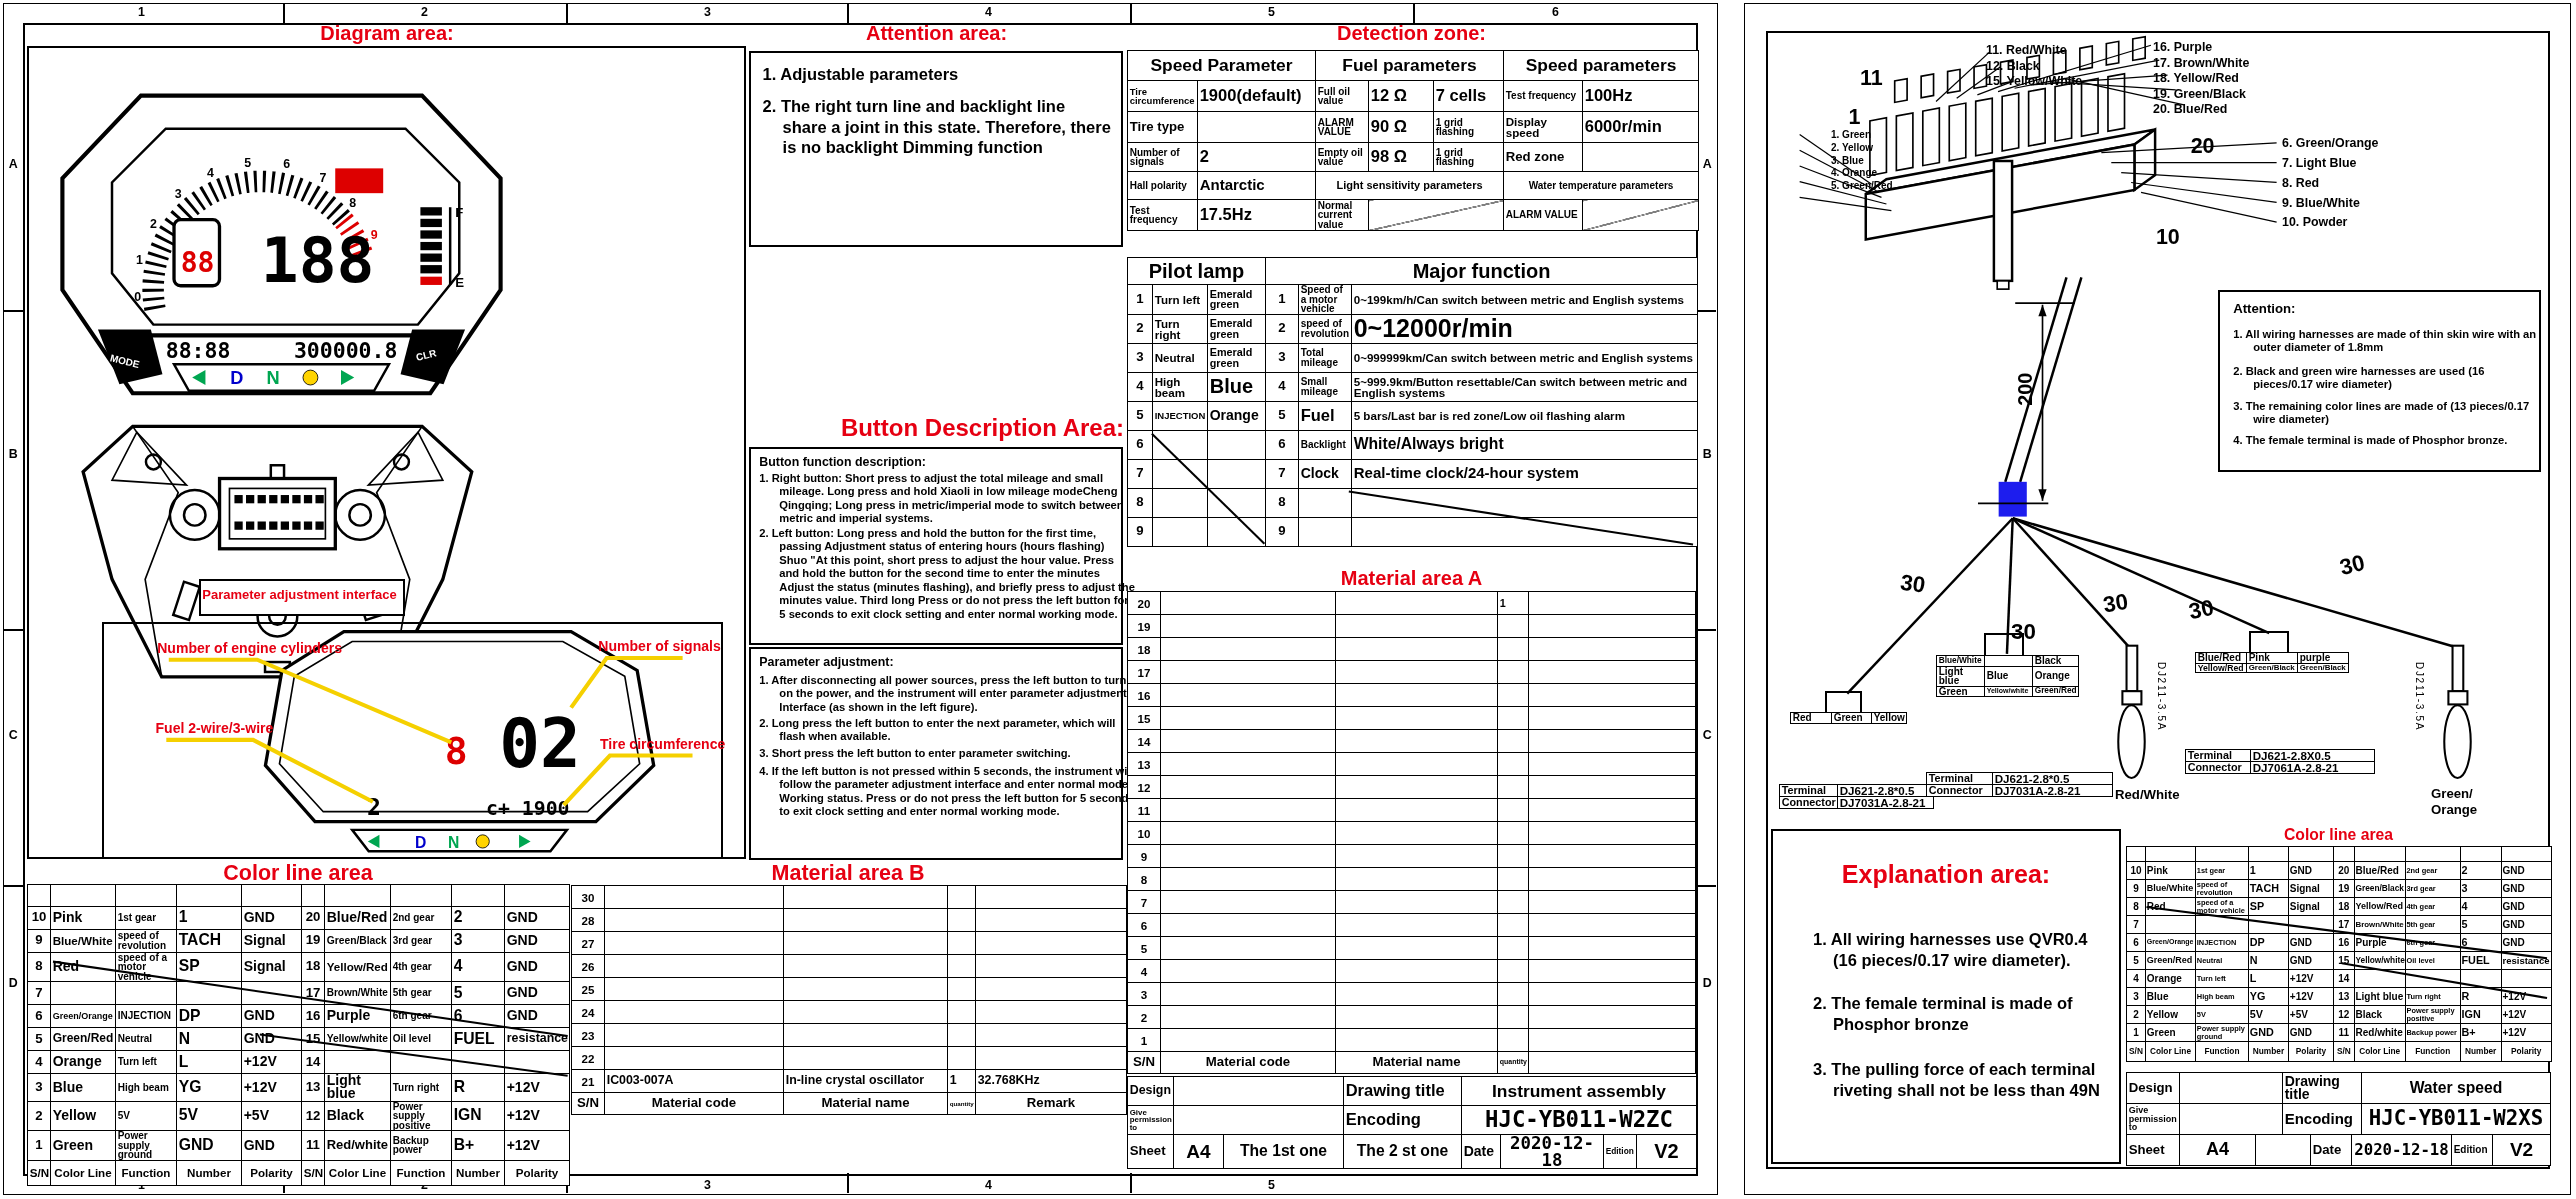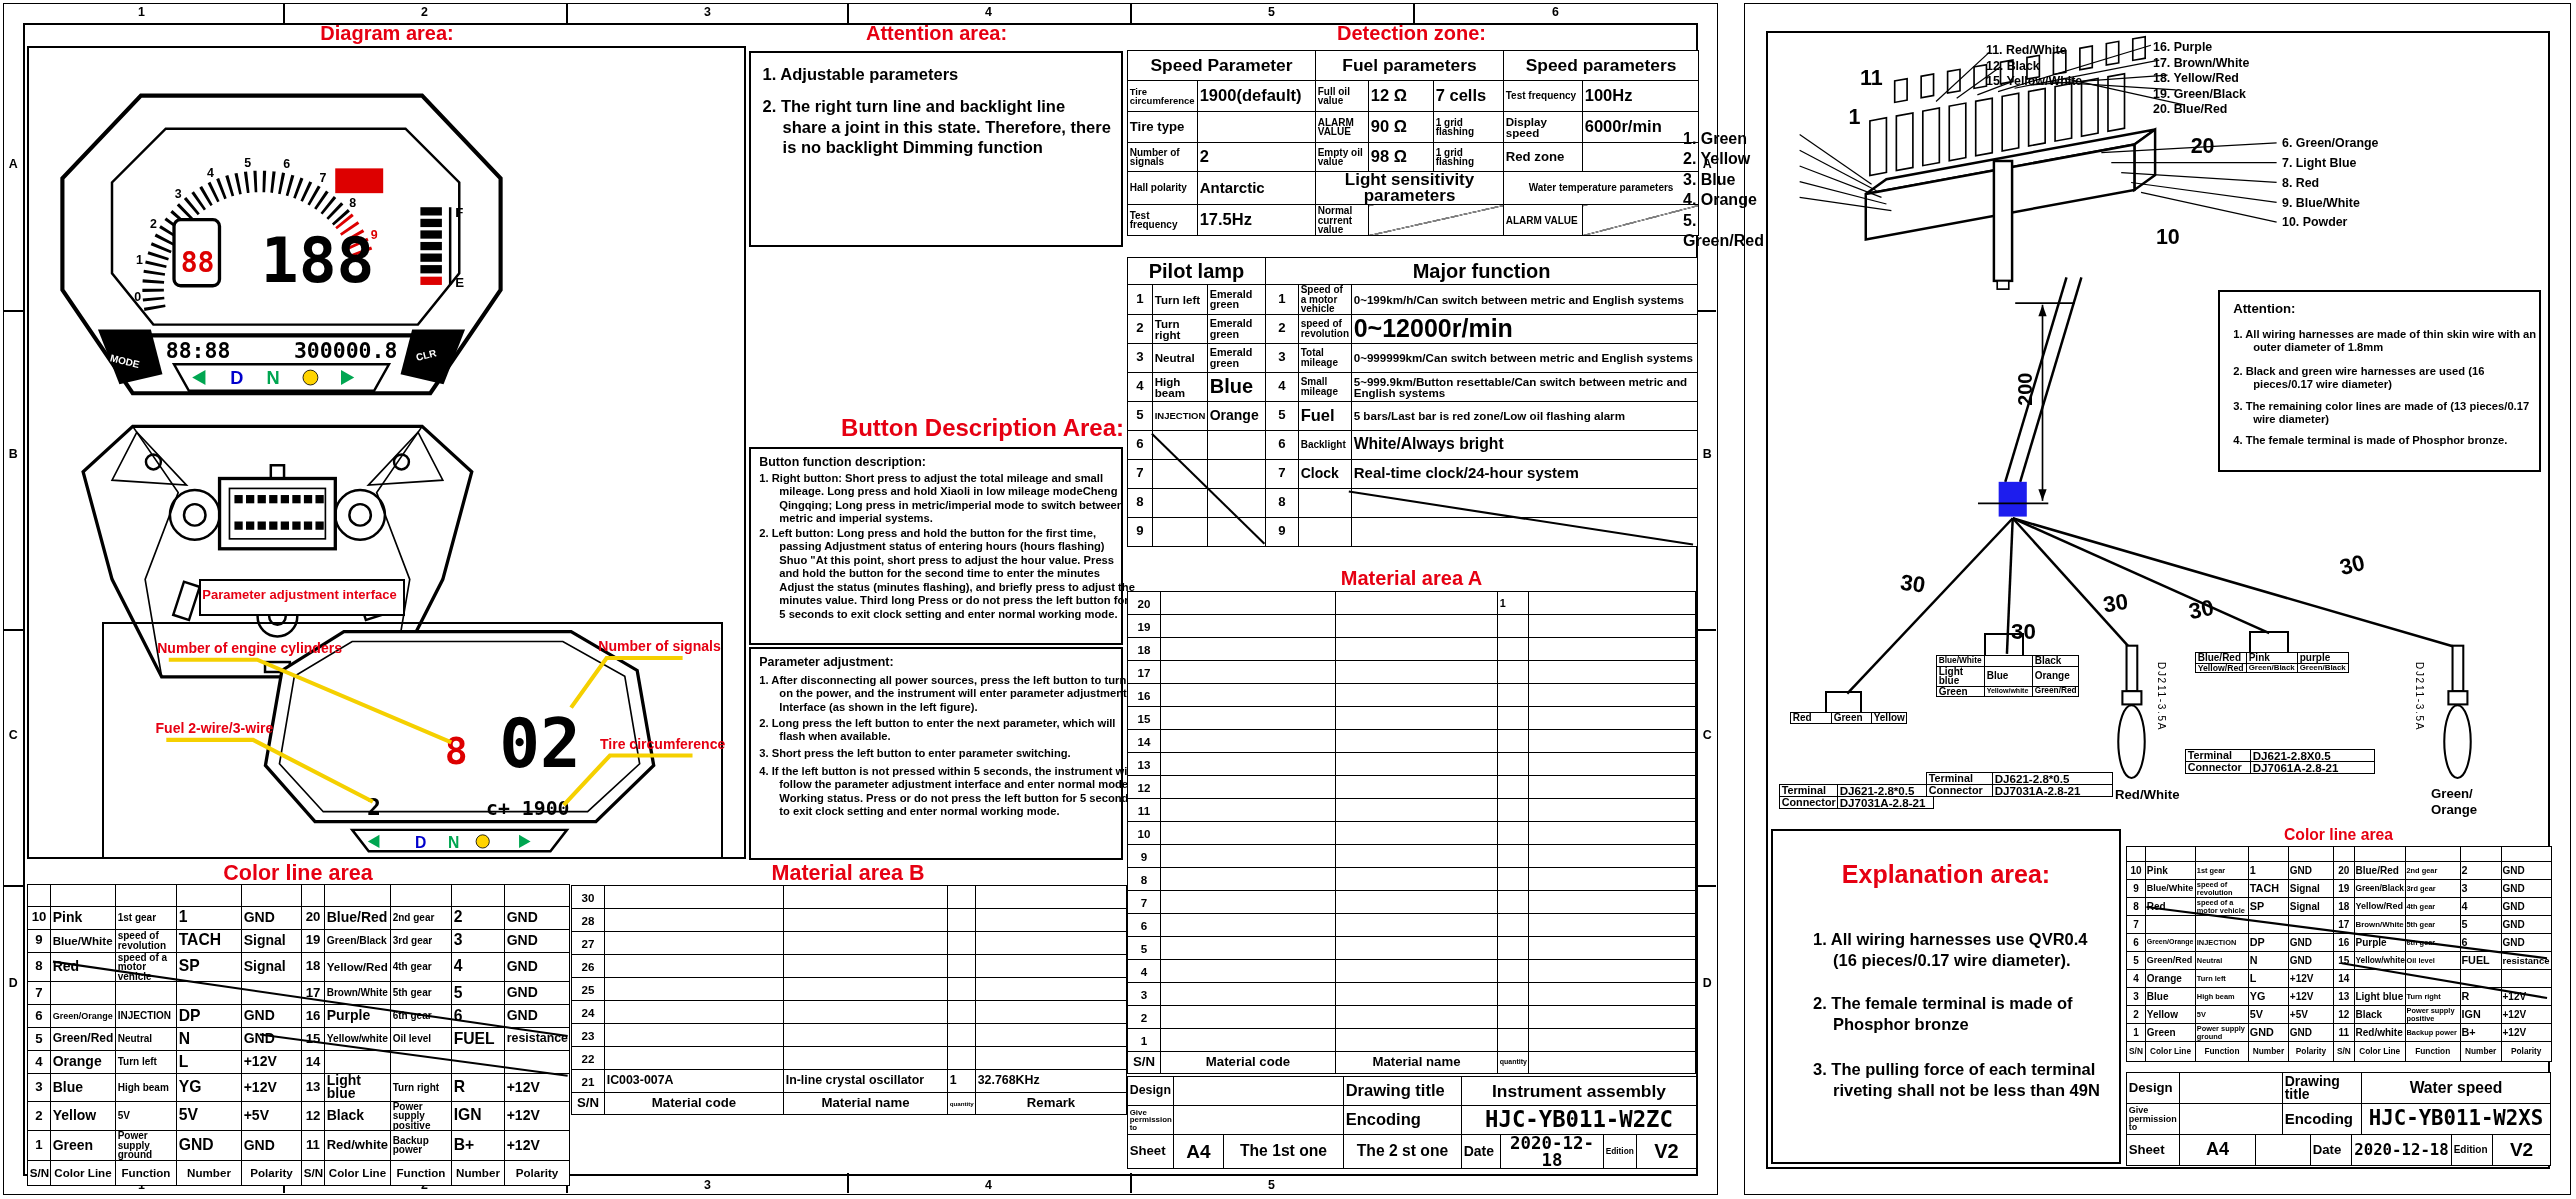--- a/index.html
+++ b/index.html
@@ -14,21 +14,21 @@
   table{border-collapse:collapse;table-layout:fixed;position:absolute;background:#fff;}
   td{border:1.7px solid #000;font-weight:bold;overflow:hidden;padding:0 1.7px;line-height:0.95;vertical-align:middle;font-size:10.8px;}
   .divider{position:absolute;background:#000;}
   .rulnum{position:absolute;font-weight:bold;font-size:12.4px;text-align:center;width:33px;}
   .rullet{position:absolute;font-weight:bold;font-size:12.4px;height:16.5px;width:16.5px;text-align:center;}
   svg{position:absolute;overflow:visible;}
   
   #detect td.lab{font-size:10px;}
   #detect td.val{font-size:16.5px;}
   #detect td.gh{font-size:17.4px;text-align:center;}
-  #detect td.sh{font-size:17px;text-align:center;}
+  #detect td.sh{font-size:11px;text-align:center;}
   td.diag{background:linear-gradient(to bottom right,transparent 49.3%,#000 49.3%,#000 50.7%,transparent 50.7%);}
   
   #pilot thead td{font-size:20px;text-align:center;}
   #pilot tbody tr{height:29px;}
   #pilot tbody td:nth-child(1),#pilot tbody td:nth-child(4){font-size:13.2px;text-align:center;}
   #pilot tbody td:nth-child(2){font-size:11.6px;}
   #pilot tbody td:nth-child(3){font-size:10.8px;}
   #pilot tbody td:nth-child(5){font-size:10px;}
   #pilot tbody td:nth-child(6){font-size:11.6px;}
   #pilot tbody tr:nth-child(2) td:nth-child(6){font-size:25px;}
@@ -948,21 +948,21 @@
         <line x1="428" y1="188" x2="592" y2="224"></line>
     </g>
     <g font-size="26" font-weight="bold">
       <text x="88" y="58">11</text>
       <text x="74" y="105">1</text>
       <text x="488" y="140">20</text>
       <text x="446" y="250">10</text>
     </g>
   </svg>
 
-  <div class="t pre" style="left:1683px;top:129px;width:93px;font-size:16px;line-height:1.28;"><span>1. Green</span><br><span>2. Yellow</span><br><span>3. Blue</span><br><span>4. Orange</span><br><span>5. Green/Red</span></div>
+  <div class="t pre" style="left:1831px;top:129px;width:93px;font-size:10px;line-height:1.28;"><span>1. Green</span><br><span>2. Yellow</span><br><span>3. Blue</span><br><span>4. Orange</span><br><span>5. Green/Red</span></div>
   <div class="t" style="left:1986px;top:43px;width:124px;font-size:12.4px;line-height:1.25;"><span>11. Red/White</span><br><span>12. Black</span><br><span>15. Yellow/White</span></div>
   <div class="t" style="left:2153px;top:40px;width:132px;font-size:12.4px;line-height:1.25;"><span>16. Purple</span><br><span>17. Brown/White</span><br><span>18. Yellow/Red</span><br><span>19. Green/Black</span><br><span>20. Blue/Red</span></div>
   <div class="t" style="left:2282px;top:134px;width:132px;font-size:12.4px;line-height:1.6;"><span>6. Green/Orange</span><br><span>7. Light Blue</span><br><span>8. Red</span><br><span>9. Blue/White</span><br><span>10. Powder</span></div>
 
   <div class="box" style="left:2218px;top:290px;width:319px;height:178px;">
     <div class="t" style="left:13.2px;top:10px;width:281px;font-size:13.2px;">Attention:</div>
     <div class="t hang" style="left:13.2px;top:36px;width:290px;font-size:11.2px;line-height:1.2;">1. All wiring harnesses are made of thin skin wire with an outer diameter of 1.8mm</div>
     <div class="t hang" style="left:13.2px;top:73px;width:290px;font-size:11.2px;line-height:1.2;">2. Black and green wire harnesses are used (16 pieces/0.17 wire diameter)</div>
     <div class="t hang" style="left:13.2px;top:108px;width:290px;font-size:11.2px;line-height:1.2;">3. The remaining color lines are made of (13 pieces/0.17 wire diameter)</div>
     <div class="t hang" style="left:13.2px;top:142px;width:290px;font-size:11.2px;line-height:1.2;">4. The female terminal is made of Phosphor bronze.</div>

